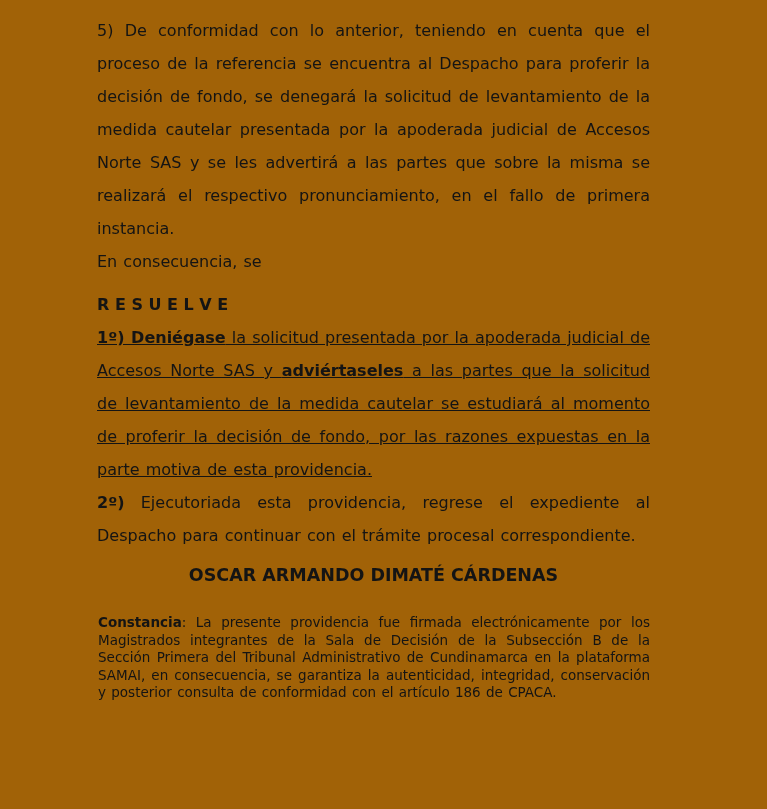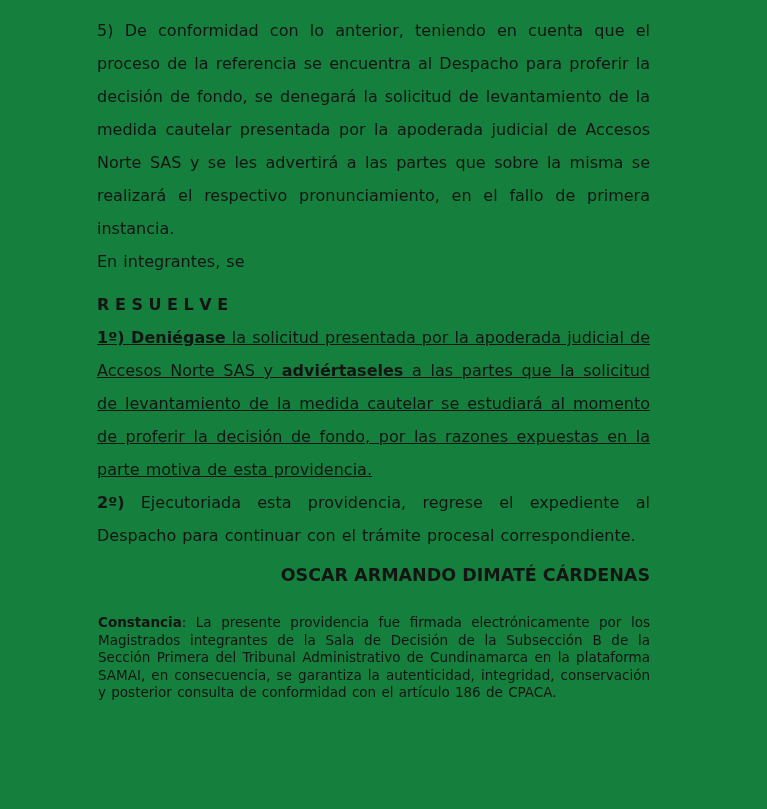--- a/index.html
+++ b/index.html
@@ -4,21 +4,21 @@
 <style>
   html, body {
     margin: 0;
     padding: 0;
     background: #ffffff;
   }
   .page {
     position: relative;
     width: 767px;
     height: 809px;
-    background: #15803d;
+    background: #a16207;
     font-family: "DejaVu Sans", sans-serif;
     color: #141414;
     overflow: hidden;
     box-sizing: border-box;
   }
   .content {
     padding: 14px 117px 0 97px; 
     box-sizing: border-box;
   }
   p.body {
@@ -35,21 +35,21 @@
   .resolve-heading {
     font-size: 16px;
     font-weight: bold;
     line-height: 33px;
     margin: 10px 0 0 0;
   }
   .res-1 { margin-top: 8px; text-decoration: underline; }
   .res-2 { margin-top: 2px; }
   .signature {
     margin-top: 12px;
-    text-align: right;
+    text-align: center;
   }
   .signature .name {
     font-size: 17.5px;
     font-weight: bold;
     line-height: 22px;
   }
   .signature .title {
     font-size: 16px;
     font-weight: bold;
     line-height: 19px;
@@ -69,21 +69,21 @@
   p.certification b { font-weight: bold; }
 </style>
 </head>
 <body>
 
 <div class="page">
   <div class="content">
 
     <p class="body"><span>5) De conformidad con lo anterior, teniendo en cuenta que el proceso de la referencia se encuentra al Despacho para proferir la decisión de fondo, se denegará la solicitud de levantamiento de la medida cautelar presentada por la apoderada judicial de Accesos Norte SAS y se les advertirá a las partes que sobre la misma se realizará el respectivo pronunciamiento, en el fallo de primera instancia.</span></p>
 
-    <p class="body transition">En integrantes, se</p>
+    <p class="body transition">En consecuencia, se</p>
 
     <p class="resolve-heading">R E S U E L V E</p>
 
     <p class="body res-1"><b>1º) Deniégase</b><span> la solicitud presentada por la apoderada judicial de Accesos Norte SAS y </span><b>adviértaseles</b><span> a las partes que la solicitud de levantamiento de la medida cautelar se estudiará al momento de proferir la decisión de fondo, por las razones expuestas en la parte motiva de esta providencia.</span></p>
 
     <p class="body res-2"><b>2º)</b><span> Ejecutoriada esta providencia, regrese el expediente al Despacho para continuar con el trámite procesal correspondiente.</span></p>
 
     <div class="signature">
       <div class="name">OSCAR ARMANDO DIMATÉ CÁRDENAS</div>
     </div>

